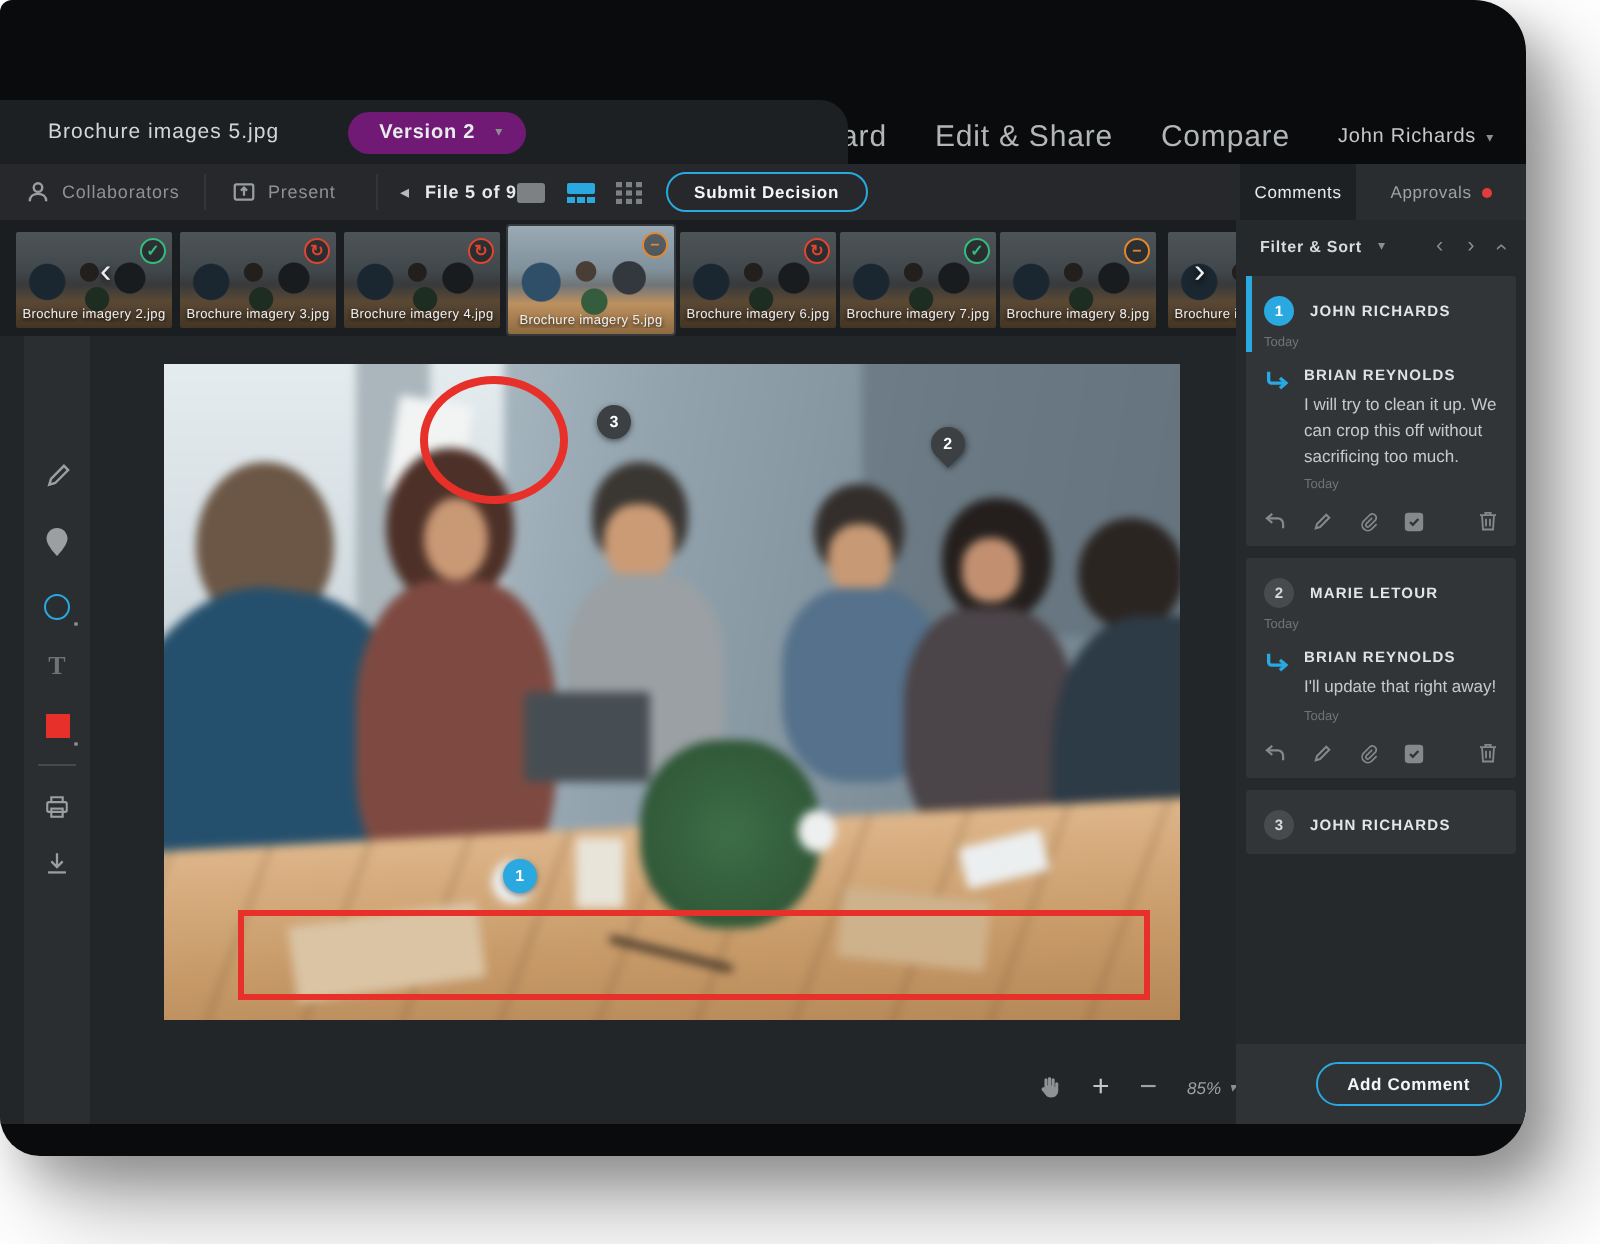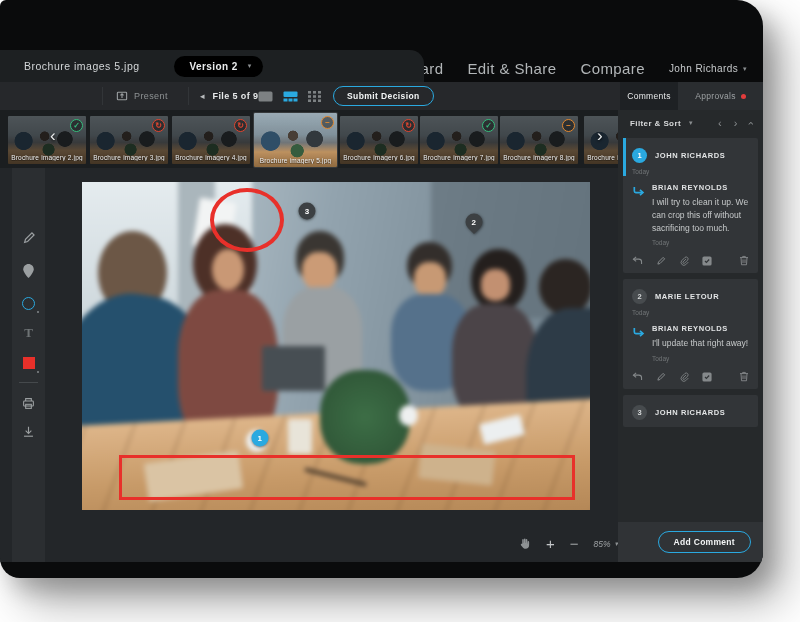--- a/index.html
+++ b/index.html
@@ -21,21 +21,21 @@
   .topnav .user { display:flex; align-items:center; gap:5px; color:#c7cacc; font-size:10px; letter-spacing:.4px; }
   .caret { font-size:7px; color:#8b8f91; }
   
   .header-tab {
     position:absolute; left:0; top:50px; width:424px; height:32px;
     background:#1d2022; border-radius:0 14px 0 0;
     display:flex; align-items:center;
   }
   .filename { margin-left:24px; font-size:10.5px; color:#d3d6d8; letter-spacing:.5px; }
   .version-pill {
-    margin-left:34px; background:#000000; border-radius:12px; height:21px;
+    margin-left:34px; background:#701a75; border-radius:12px; height:21px;
     display:flex; align-items:center; gap:10px; padding:0 12px 0 16px;
   }
   .version-pill .vlabel { font-size:10px; font-weight:bold; color:#e9ebec; letter-spacing:.4px; }
   
   .toolbar { position:absolute; left:0; top:82px; width:620px; height:28px; background:#26282b; }
   .tb-item { position:absolute; top:0; height:28px; display:flex; align-items:center; gap:6px; color:#8e9294; }
   .tb-label { font-size:9px; letter-spacing:.4px; color:#8e9294; }
   .tb-sep { position:absolute; top:5px; width:1px; height:18px; background:#323538; }
   .icon-svg { display:block; }
   .file-pos { font-size:9px; font-weight:bold; color:#e7e9ea; letter-spacing:.4px; }
@@ -161,20 +161,27 @@
 
   <div class="header-tab">
     <span class="filename">Brochure images 5.jpg</span>
     <span class="version-pill">
       <span class="vlabel">Version 2</span>
       <span class="caret">▾</span>
     </span>
   </div>
 
   <div class="toolbar">
+    <div class="tb-item" style="left:13px;">
+      <svg class="icon-svg" width="12" height="12" viewBox="0 0 14 14" fill="none" stroke="#9a9ea0" stroke-width="1.4">
+          <circle cx="7" cy="4.4" r="2.5"></circle>
+          <path d="M2.2 12.4c0-2.9 2.1-4.3 4.8-4.3s4.8 1.4 4.8 4.3"></path>
+        </svg>
+      <span class="tb-label">Collaborators</span>
+    </div>
     <div class="tb-sep" style="left:102px;"></div>
     <div class="tb-item" style="left:116px;">
       <svg class="icon-svg" width="12" height="12" viewBox="0 0 14 14" fill="none" stroke="#9a9ea0" stroke-width="1.3">
           <rect x="1.6" y="2.6" width="10.8" height="8.8" rx="1"></rect>
           <path d="M7 9.2V4.6M5.2 6.2L7 4.4l1.8 1.8"></path>
         </svg>
       <span class="tb-label">Present</span>
     </div>
     <div class="tb-sep" style="left:188px;"></div>
     <div class="tb-item" style="left:198px;">

